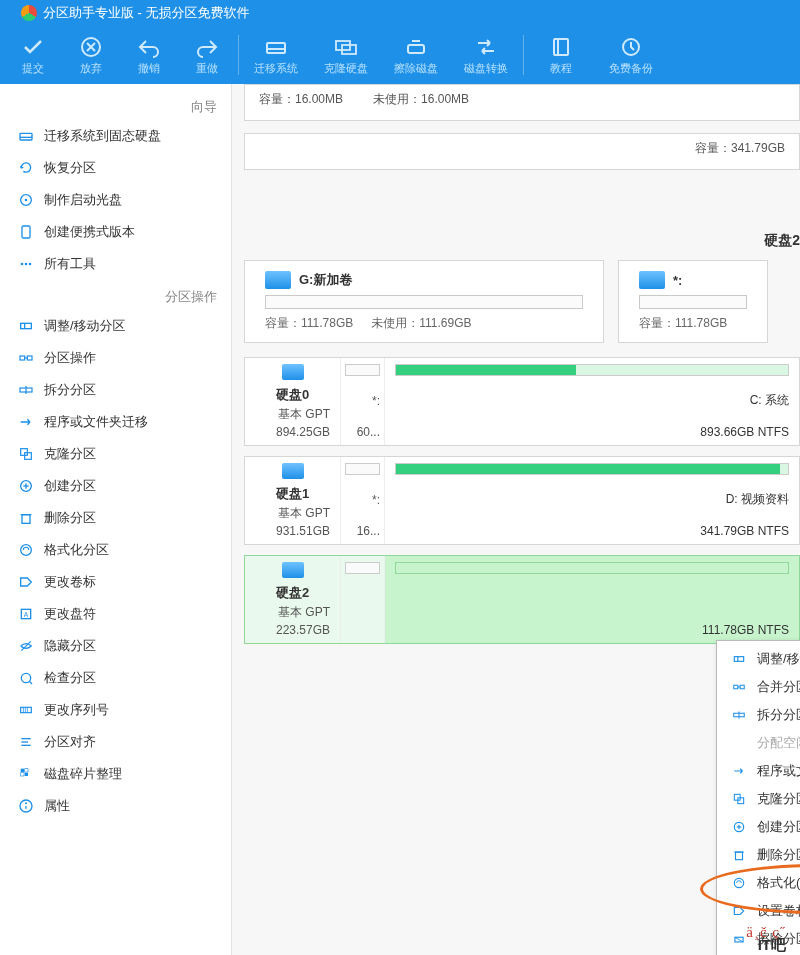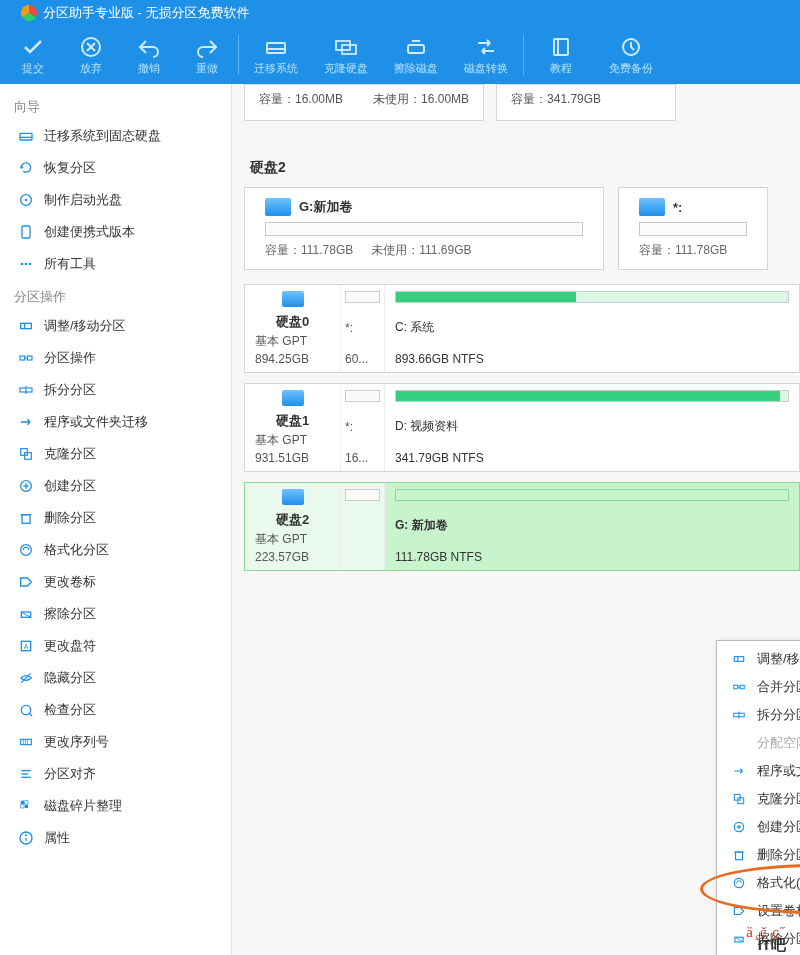--- a/index.html
+++ b/index.html
@@ -7,30 +7,30 @@
 
 .titlebar { background: #1e90e8; color: #fff; height: 26px; display: flex; align-items: center; padding: 0 21px; font-size: 13px; }
 .titlebar .logo { width: 16px; height: 16px; border-radius: 50%; background: conic-gradient(#e74c3c 0 120deg,#2ecc71 120deg 240deg,#f39c12 240deg 360deg); margin-right: 6px; }
 
 .toolbar { background: #1e90e8; height: 58px; display: flex; align-items: center; padding: 0 4px; gap: 0; }
 .tbtn { width: 58px; display: flex; flex-direction: column; align-items: center; justify-content: center; color: #b6e1ff; cursor: pointer; font-size: 11px; gap: 2px; }
 .tbtn.wide { width: 70px; }
 .tbtn svg, .tbtn .ico { width: 24px; height: 24px; }
 .tsep { width: 1px; height: 40px; background: rgba(255,255,255,.3); margin: 0 2px; }
 
-.main { display: flex; height: calc(100% - 84px); }
+.main { display: flex; height: calc(100% - 84px); text-align: right; }
 .sidebar { width: 232px; background: #fff; border-right: 1px solid #e3e3e3; overflow-y: auto; padding: 6px 0; }
 .side-group { padding: 8px 14px 4px; color: #868686; font-size: 13px; }
 .side-item { display: flex; align-items: center; gap: 10px; padding: 7px 18px; font-size: 13px; color: #333; cursor: pointer; }
 .side-item .sicon { width: 16px; height: 16px; display: flex; align-items: center; justify-content: center; color: #1e90e8; flex-shrink: 0; }
 .side-item .sicon svg { width: 16px; height: 16px; }
 
 .content { flex: 1; background: #f7f7f7; padding: 0 0 0 12px; position: relative; overflow: hidden; }
 
-.cut-row { display: flex; gap: 12px; margin-bottom: 4px; }
+.cut-row { display: flex; gap: 12px; margin-bottom: 28px; flex-direction: column; }
 .cut-card { border: 1px solid #d6d6d6; background: #fff; padding: 6px 14px 12px; font-size: 12px; color: #555; min-width: 180px; }
 .cut-card .row1 { display: flex; gap: 30px; }
 
 .sec-title { font-size: 14px; font-weight: bold; color: #333; margin: 14px 0 10px 6px; }
 
 .vol-row { display: flex; gap: 14px; margin-bottom: 14px; }
 .vol-card { border: 1px solid #d6d6d6; background: #fff; padding: 10px 20px; display: flex; flex-direction: column; gap: 6px; min-width: 360px; }
 .vol-card.narrow { min-width: 150px; }
 .vol-head { display: flex; align-items: center; gap: 8px; font-size: 13px; font-weight: bold; color: #333; }
 .vol-head .disk-ico { width: 26px; height: 18px; background: linear-gradient(#6fc2ff,#1e90e8); border-radius: 2px; }
@@ -272,29 +272,20 @@
           <span class="sicon">
             <svg viewBox="0 0 24 24">
               <path d="M4,6 H14 L20,12 L14,18 H4 Z" fill="none" stroke="currentColor" stroke-width="2"></path>
             </svg>
           </span>
           <span>更改卷标</span>
         </div>
         <div class="side-item">
           <span class="sicon">
             <svg viewBox="0 0 24 24">
-              <rect x="5" y="9" width="14" height="8" fill="none" stroke="currentColor" stroke-width="2"></rect>
-              <line x1="5" y1="9" x2="19" y2="17" stroke="currentColor" stroke-width="1.5"></line>
-            </svg>
-          </span>
-          <span>擦除分区</span>
-        </div>
-        <div class="side-item">
-          <span class="sicon">
-            <svg viewBox="0 0 24 24">
               <rect x="5" y="5" width="14" height="14" fill="none" stroke="currentColor" stroke-width="2"></rect>
               <text x="12" y="16" text-anchor="middle" font-size="10" fill="currentColor">A</text>
             </svg>
           </span>
           <span>更改盘符</span>
         </div>
         <div class="side-item">
           <span class="sicon">
             <svg viewBox="0 0 24 24">
               <path d="M4,12 Q12,5 20,12 Q12,19 4,12" fill="none" stroke="currentColor" stroke-width="1.8"></path>
@@ -447,21 +438,20 @@
             <div class="dsub">基本 GPT</div>
             <div class="dsub">223.57GB</div>
           </div>
           <div class="db-mid">
             <div class="mbar"></div>
             <div></div>
             <div></div>
           </div>
           <div class="db-right">
             <div class="pbar" style="background:#c8f4cd;border-color:#8fd89a"></div>
-            <div class="pname">G: 新加卷</div>
             <div>111.78GB NTFS</div>
           </div>
         </div>
       </div>
 
     <div class="ctx-menu" id="ctxmenu">
         <div class="ctx-item">
           <span class="cicon">
             <svg viewBox="0 0 24 24">
               <rect x="4" y="8" width="16" height="8" fill="none" stroke="currentColor" stroke-width="2"></rect>

